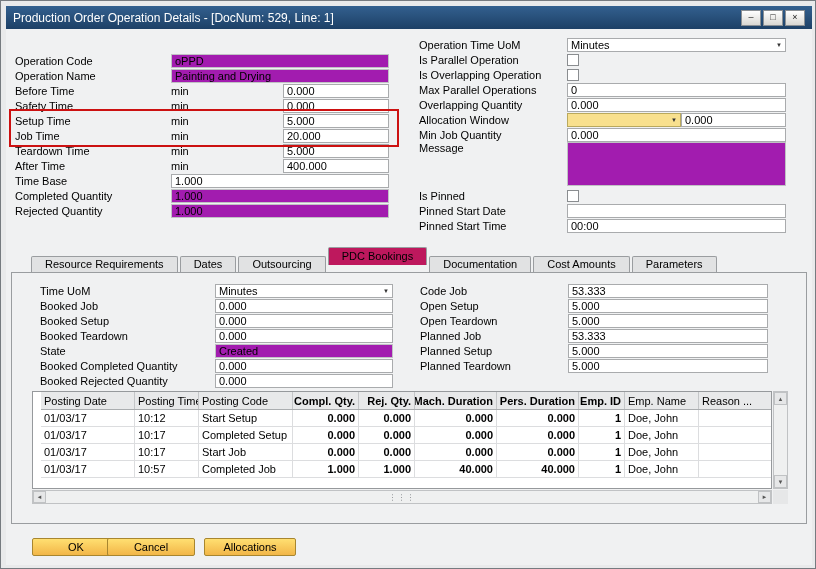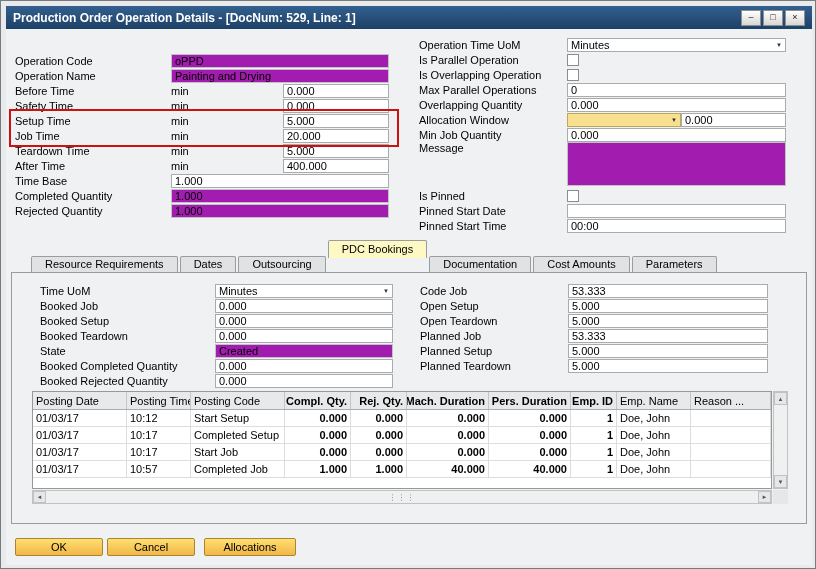--- a/index.html
+++ b/index.html
@@ -15,21 +15,21 @@
   .window {
     position: absolute; left: 0; top: 0; width: 816px; height: 569px;
     background: #e9eaeb;
     border: 1px solid #767b80;
   }
   .titlebar {
     position: absolute; left: 5px; top: 5px; width: 806px; height: 23px;
     background: linear-gradient(var(--titlebar_top,#33608f), var(--titlebar_bottom,#1d4066));
     color: #fff; display: flex; align-items: center; padding: 0 7px;
   }
-  .titlebar .title { font-size: 12px; font-weight: bold; white-space: nowrap; }
+  .titlebar .title { font-size: 12px; font-weight: normal; white-space: nowrap; }
   .win-controls { margin-left: auto; display: flex; gap: 2px; }
   .win-btn {
     width: 20px; height: 16px; background: linear-gradient(#ffffff,#d9d7d2);
     border: 1px solid #8a8f94; color: #222; font-size: 9px;
     display: flex; align-items: center; justify-content: center; line-height: 1;
   }
   .client {
     position: absolute; left: 5px; top: 28px; width: 806px; height: 536px;
     background: #f0f1f2;
   }
@@ -56,31 +56,31 @@
     position: absolute; left: 3px; top: 80px; width: 390px; height: 38px;
     border: 2px solid var(--highlight_red,#cc1111); pointer-events: none; z-index: 5;
   }
   
   .tabs { position: absolute; left: 25px; top: 227px; height: 18px; display: flex; align-items: flex-end; z-index: 2; }
   .tab {
     height: 16px; line-height: 15px; padding: 0 13px; margin-right: 2px; margin-bottom: 2px;
     background: #e1e2e3; border: 1px solid #9a9da0; border-bottom: none;
     border-radius: 2px 2px 0 0; white-space: nowrap;
   }
-  .tab.active { height: 18px; line-height: 17px; margin-bottom: 16px; background: #fef9c3; }
+  .tab.active { height: 18px; line-height: 17px; margin-bottom: 9px; background: #be185d; }
   .panel {
     position: absolute; left: 5px; top: 243px; width: 796px; height: 252px;
     border: 1px solid #9a9da0; background: #f0f1f2;
   }
   .pdc-left  { position: absolute; left: 28px;  top: 10px; width: 353px; }
   .pdc-right { position: absolute; left: 408px; top: 10px; width: 348px; }
   
   .grid-box {
     position: absolute; left: 20px; top: 118px; width: 740px; height: 98px;
-    border: 1px solid #96999c; background: #fff; overflow: hidden;
+    border: 1px solid #96999c; background: #fff; overflow: hidden; padding-left: 8px;
   }
   .g-head { display: flex; height: 18px; background: #e8e9ea; border-bottom: 1px solid #aaadaf; }
   .gh {
     display: flex; align-items: center; padding: 0 3px;
     border-right: 1px solid #c4c6c8; white-space: nowrap; overflow: hidden; flex: none;
   }
   .g-row { display: flex; height: 17px; }
   .gc {
     display: flex; align-items: center; padding: 0 3px;
     border-right: 1px solid #dcdddf; border-bottom: 1px solid #dcdddf;
@@ -555,21 +555,21 @@
           </div>
         <span class="grip">⋮⋮⋮</span>
         <div class="sb-btn">
             <span>►</span>
           </div>
       </div>
       <div class="scroll-corner"></div>
 
     </div>
 
-    <div class="btn" style="left:9px;">
+    <div class="btn" style="left:26px;">
         <span>OK</span>
       </div>
     <div class="btn" style="left:101px;">
         <span>Cancel</span>
       </div>
     <div class="btn" style="left:198px; width:92px;">
         <span>Allocations</span>
       </div>
 
   </div>

